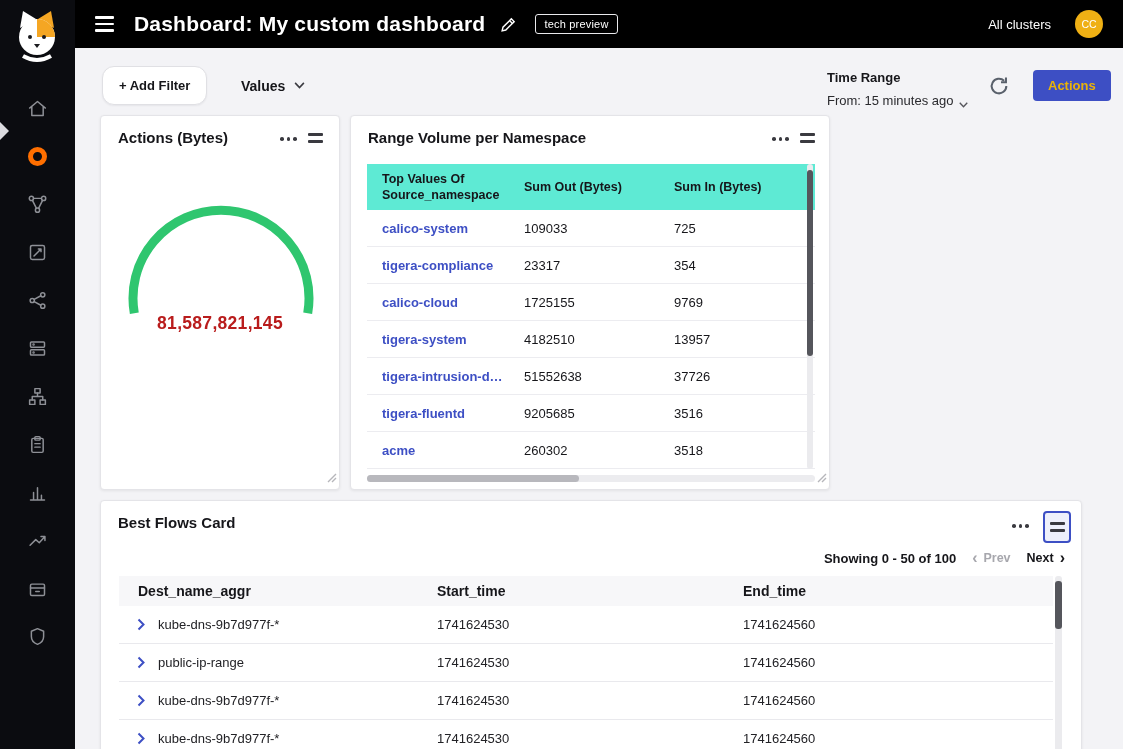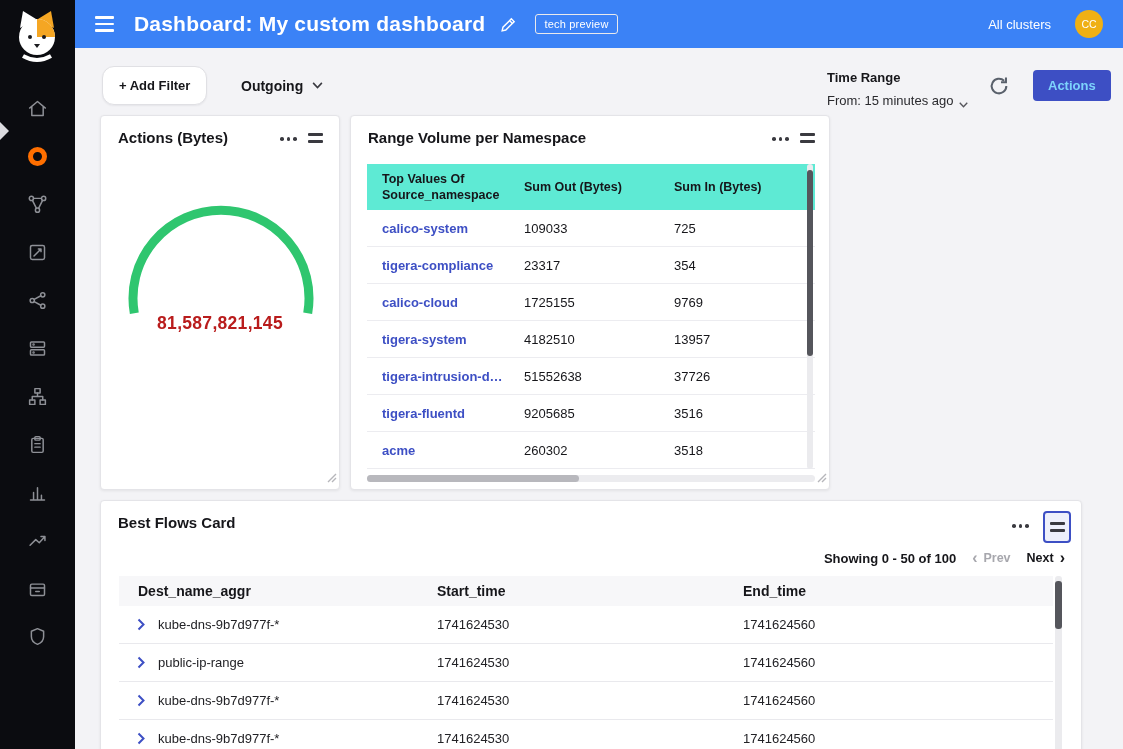--- a/index.html
+++ b/index.html
@@ -1,21 +1,21 @@
 <!DOCTYPE html>
 <html><head>
 <meta charset="utf-8">
 <style>
   *{margin:0;padding:0;box-sizing:border-box}
   html,body{background:#d8d8dc}
   #app{position:relative;width:1123px;height:749px;background:#f3f3f6;
        font-family:"Liberation Sans","DejaVu Sans",sans-serif;color:#16161a;overflow:hidden}
 
   
-  .topbar{position:absolute;left:0;top:0;width:1123px;height:48px;background:#3b82f6;
+  .topbar{position:absolute;left:0;top:0;width:1123px;height:48px;background:#000000;
           display:flex;align-items:center;padding-left:95px;z-index:5}
   .hamburger{display:flex;flex-direction:column;gap:4px;cursor:pointer;margin-right:20px}
   .hamburger i{display:block;width:19px;height:2.4px;background:#fff;border-radius:1px}
   .page-title{font-size:21px;font-weight:700;color:#fff;letter-spacing:.2px}
   .edit-ic{margin-left:15px;cursor:pointer;display:flex;align-items:center}
   .badge{margin-left:18px;color:#fff;border:1px solid #e9e9ec;border-radius:3px;
          font-size:11px;padding:3px 8px;letter-spacing:.2px}
   .topbar-right{margin-left:auto;display:flex;align-items:center;gap:24px;padding-right:20px}
   .clusters{color:#fff;font-size:13px;cursor:pointer}
   .avatar{width:28px;height:28px;border-radius:50%;background:#efb014;color:#fff;
@@ -36,21 +36,21 @@
                  display:flex;align-items:center;cursor:pointer;box-shadow:0 1px 2px rgba(20,20,30,.06)}
   .cluster-dd{position:absolute;left:233px;top:66px;height:39px;display:flex;align-items:center;gap:9px;
               padding:0 8px;cursor:pointer}
   .cluster-dd span{font-size:14px;font-weight:600}
   .timerange{position:absolute;left:827px;top:70px;width:170px}
   .timerange .tr-label{font-size:13px;font-weight:700;display:block}
   .tr-value{display:flex;align-items:flex-end;gap:6px;margin-top:8px;cursor:pointer}
   .tr-value span{font-size:13px;color:#2a2a2e}
   .refresh{position:absolute;left:988px;top:75px;cursor:pointer}
   .btn-actions{position:absolute;left:1033px;top:70px;height:31px;padding:0 15px;background:#3d4fc4;
-               border:none;border-radius:4px;color:#7dd3fc;font-size:13px;font-weight:600;cursor:pointer}
+               border:none;border-radius:4px;color:#eab308;font-size:13px;font-weight:600;cursor:pointer}
 
   
   .card{position:absolute;background:#fff;border:1px solid #e4e4e8;border-radius:4px;
         box-shadow:0 1px 3px rgba(16,16,20,.07)}
   .card-title{position:absolute;left:17px;top:13px;font-size:15px;font-weight:700}
   .dots{position:absolute;top:21px;display:flex;gap:3px;align-items:center;cursor:pointer}
   .dots i{width:3.6px;height:3.6px;border-radius:50%;background:#3a3a40}
   .drag{position:absolute;top:17px;display:flex;flex-direction:column;gap:4.5px;cursor:grab}
   .drag i{width:15px;height:2.6px;background:#3a3a40;border-radius:1px}
   .grip{position:absolute;right:2px;bottom:2px;cursor:nwse-resize}
@@ -208,21 +208,21 @@
     </span>
     <span class="badge">tech preview</span>
     <div class="topbar-right">
       <span class="clusters">All clusters</span>
       <div class="avatar">CC</div>
     </div>
   </header>
 
   <button class="btn-addfilter">+ Add Filter</button>
   <div class="cluster-dd">
-    <span>Outgoing</span>
+    <span>Values</span>
     <svg width="11" height="7" viewBox="0 0 12 8">
         <path d="M1 1 L6 6.3 L11 1" fill="none" stroke="#3a3a40" stroke-width="1.8"></path>
       </svg>
   </div>
   <div class="timerange">
     <span class="tr-label">Time Range</span>
     <div class="tr-value">
       <span>From: 15 minutes ago</span>
       <svg width="9" height="6" viewBox="0 0 12 8">
           <path d="M1 1 L6 6.3 L11 1" fill="none" stroke="#55555b" stroke-width="1.8"></path>

